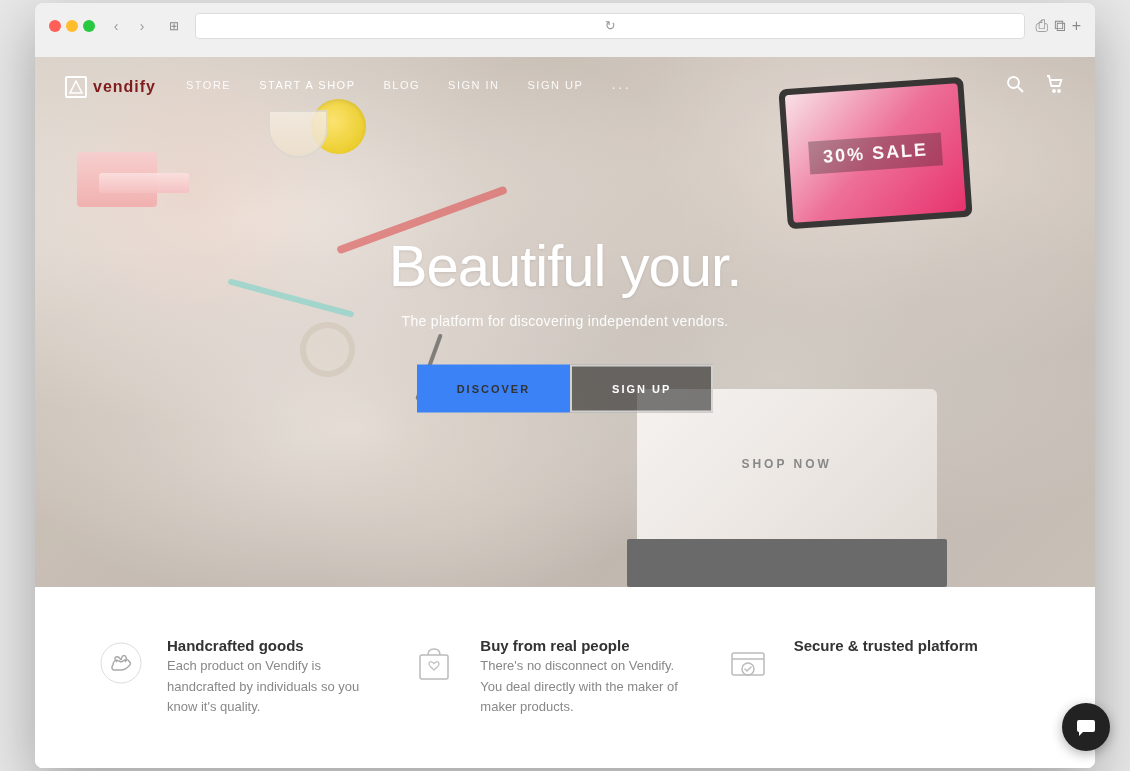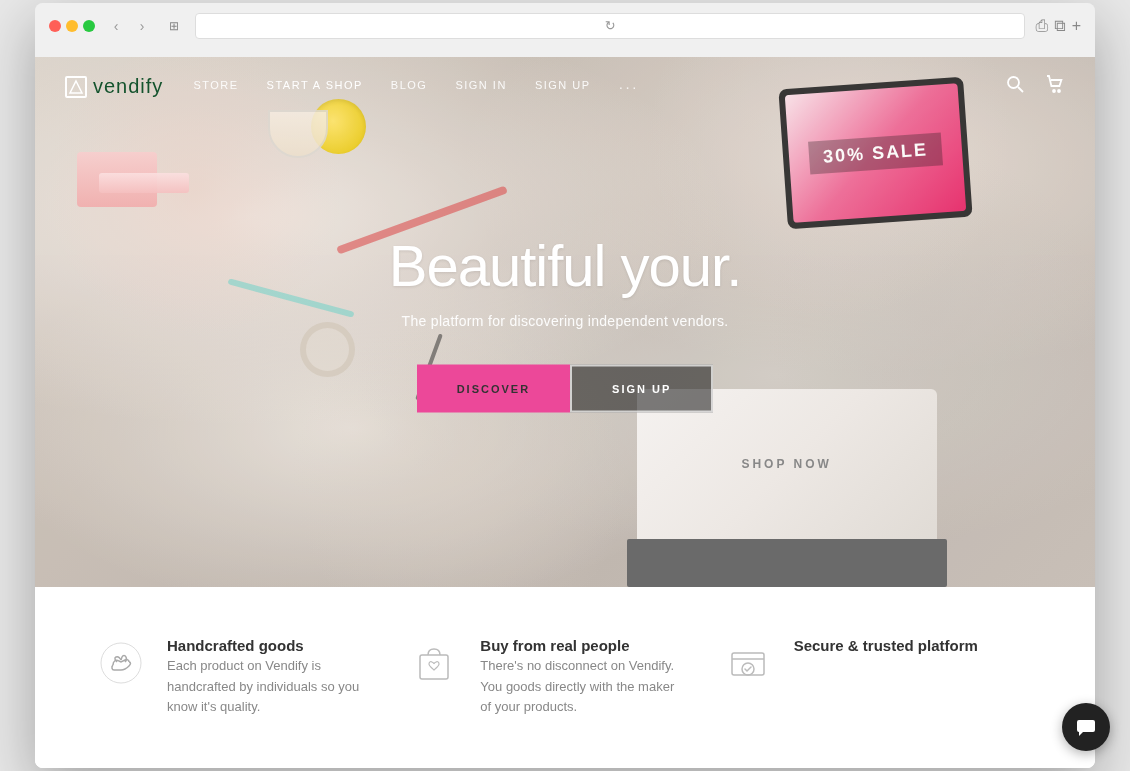--- a/index.html
+++ b/index.html
@@ -169,23 +169,23 @@
       border: 2px solid white;
       border-radius: 2px;
       display: flex;
       align-items: center;
       justify-content: center;
       color: white;
       font-size: 10px;
     }
 
     .logo-text {
-      color: #14532d;
-      font-size: 20px;
-      font-weight: 400;
+      color: #7f1d1d;
+      font-size: 16px;
+      font-weight: 700;
       letter-spacing: 1px;
     }
 
     .nav-links {
       display: flex;
       gap: 28px;
       flex: 1;
     }
 
     .nav-link {
@@ -249,21 +249,21 @@
       letter-spacing: 0.3px;
     }
 
     .hero-buttons {
       display: flex;
       gap: 0;
       justify-content: center;
     }
 
     .btn-discover {
-      background: #ec4899;
+      background: #3b82f6;
       color: #333;
       border: none;
       padding: 4px 40px;
       font-size: 11px;
       font-weight: 600;
       letter-spacing: 2px;
       text-transform: uppercase;
       cursor: pointer;
     }
 
@@ -472,21 +472,21 @@
       <div class="feature">
         <div class="feature-icon">
           <svg width="44" height="44" viewBox="0 0 44 44" fill="none">
             <rect x="8" y="14" width="28" height="24" rx="2" stroke="#bbb" stroke-width="1.5"></rect>
             <path d="M16 14 C16 10 18 8 22 8 C26 8 28 10 28 14" stroke="#bbb" stroke-width="1.5" fill="none"></path>
             <path d="M22 29 C20 27 17 25 17 23 C17 21 18.5 20 20 21 C21 21.5 22 22.5 22 22.5 C22 22.5 23 21.5 24 21 C25.5 20 27 21 27 23 C27 25 24 27 22 29Z" stroke="#bbb" stroke-width="1.2" fill="none"></path>
           </svg>
         </div>
         <div class="feature-text">
           <h3>Buy from real people</h3>
-          <p>There's no disconnect on Vendify. You goods directly with the maker of your products.</p>
+          <p>There's no disconnect on Vendify. You deal directly with the maker of maker products.</p>
         </div>
       </div>
 
       <div class="feature">
         <div class="feature-icon">
           <svg width="44" height="44" viewBox="0 0 44 44" fill="none">
             <rect x="6" y="12" width="32" height="22" rx="2" stroke="#bbb" stroke-width="1.5"></rect>
             <line x1="6" y1="18" x2="38" y2="18" stroke="#bbb" stroke-width="1.5"></line>
             <circle cx="22" cy="28" r="6" stroke="#bbb" stroke-width="1.5"></circle>
             <path d="M19 28 L21 30 L25 26" stroke="#bbb" stroke-width="1.5" stroke-linecap="round"></path>

